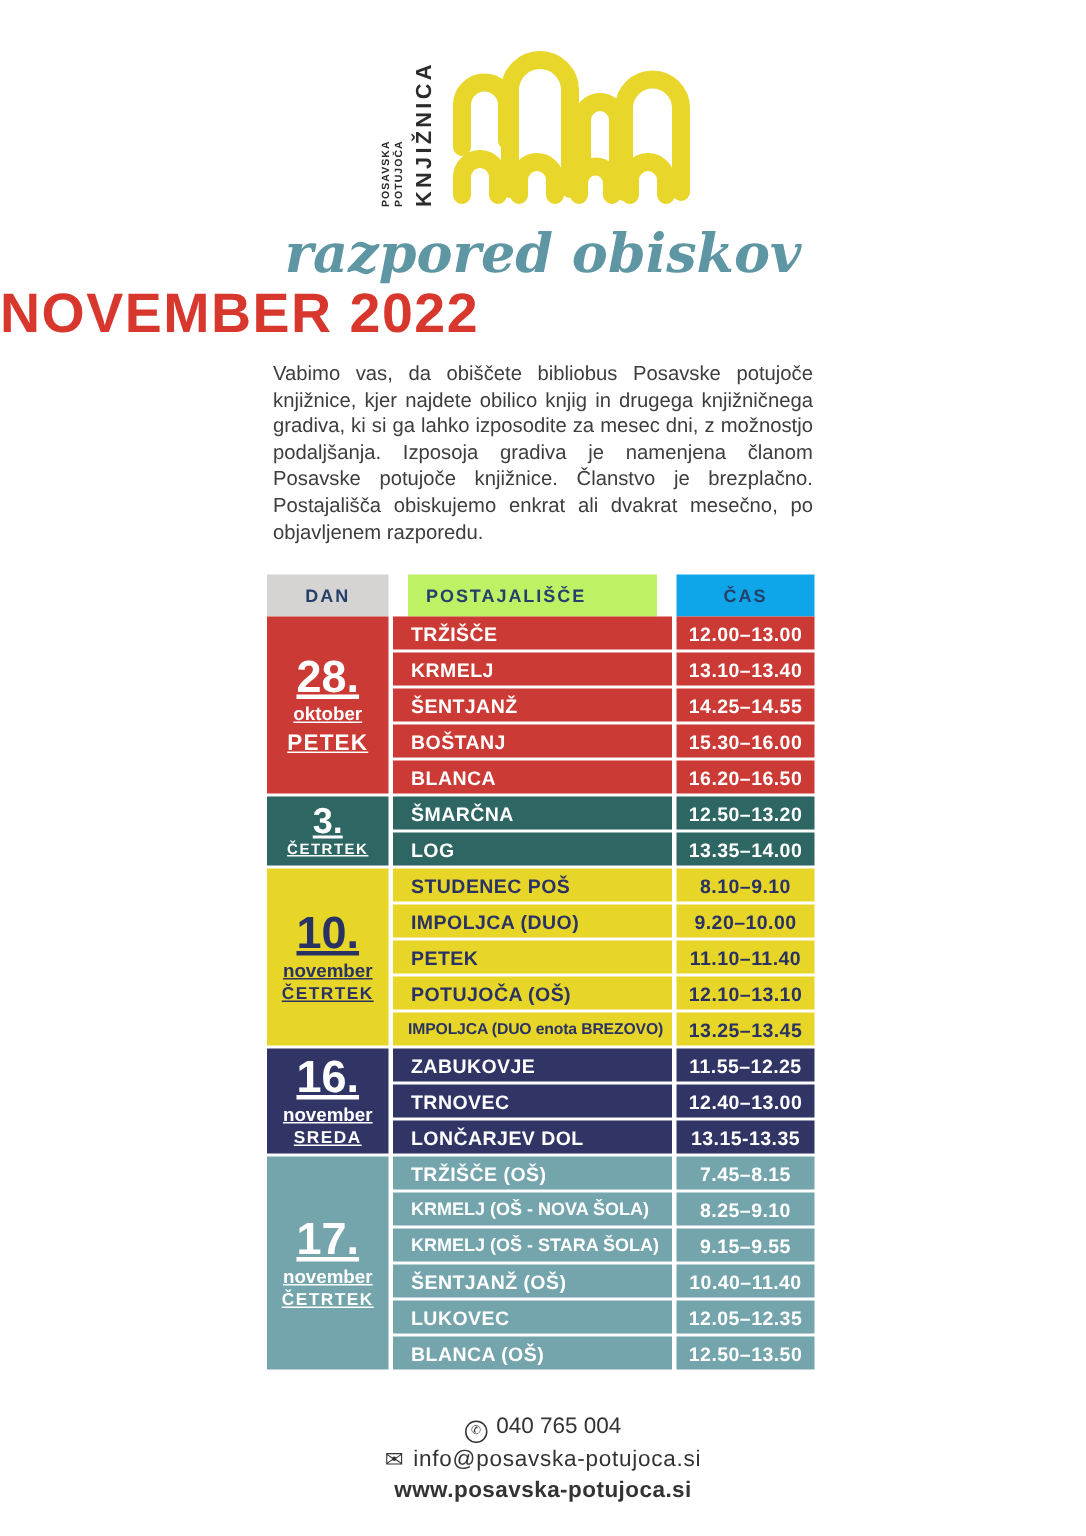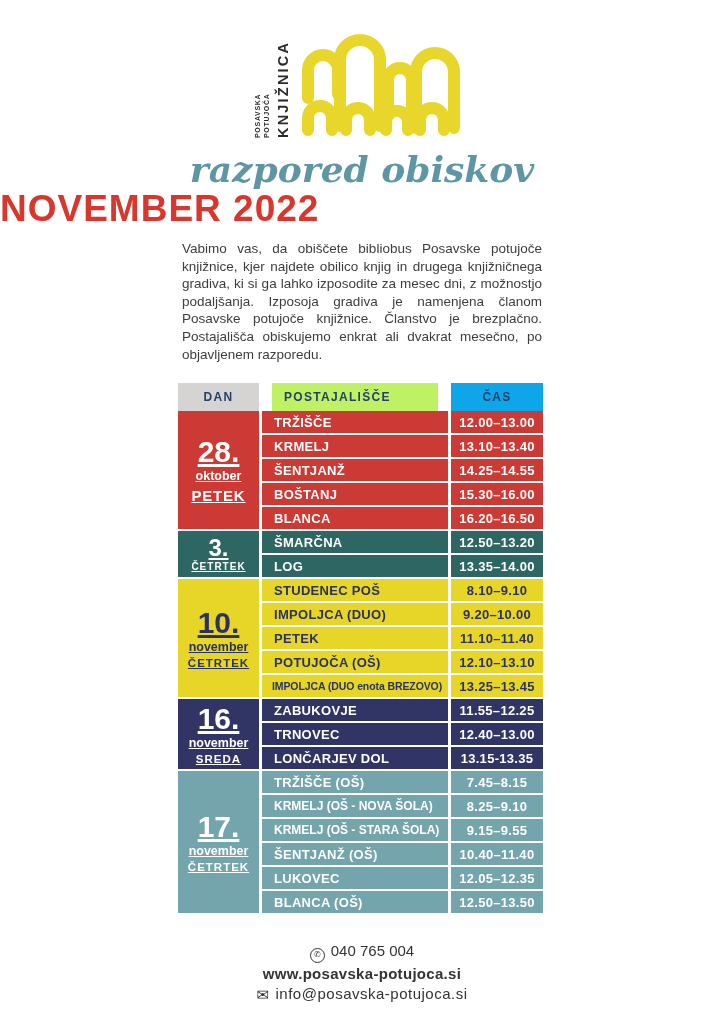--- a/index.html
+++ b/index.html
@@ -369,19 +369,19 @@
             </div>
           </div>
         </div>
       </div>
   </div>
 
   <div class="footer">
     <div class="f-line">
       <span class="phone-icon">✆</span><span>040 765 004</span>
     </div>
-    <div class="f-line f-web">www.posavska-potujoca.si</div>
     <div class="f-line f-email">
       <span class="mail-icon">✉</span><span>info@posavska-potujoca.si</span>
     </div>
+    <div class="f-line f-web">www.posavska-potujoca.si</div>
   </div>
 
 </div>
 
 </body></html>

